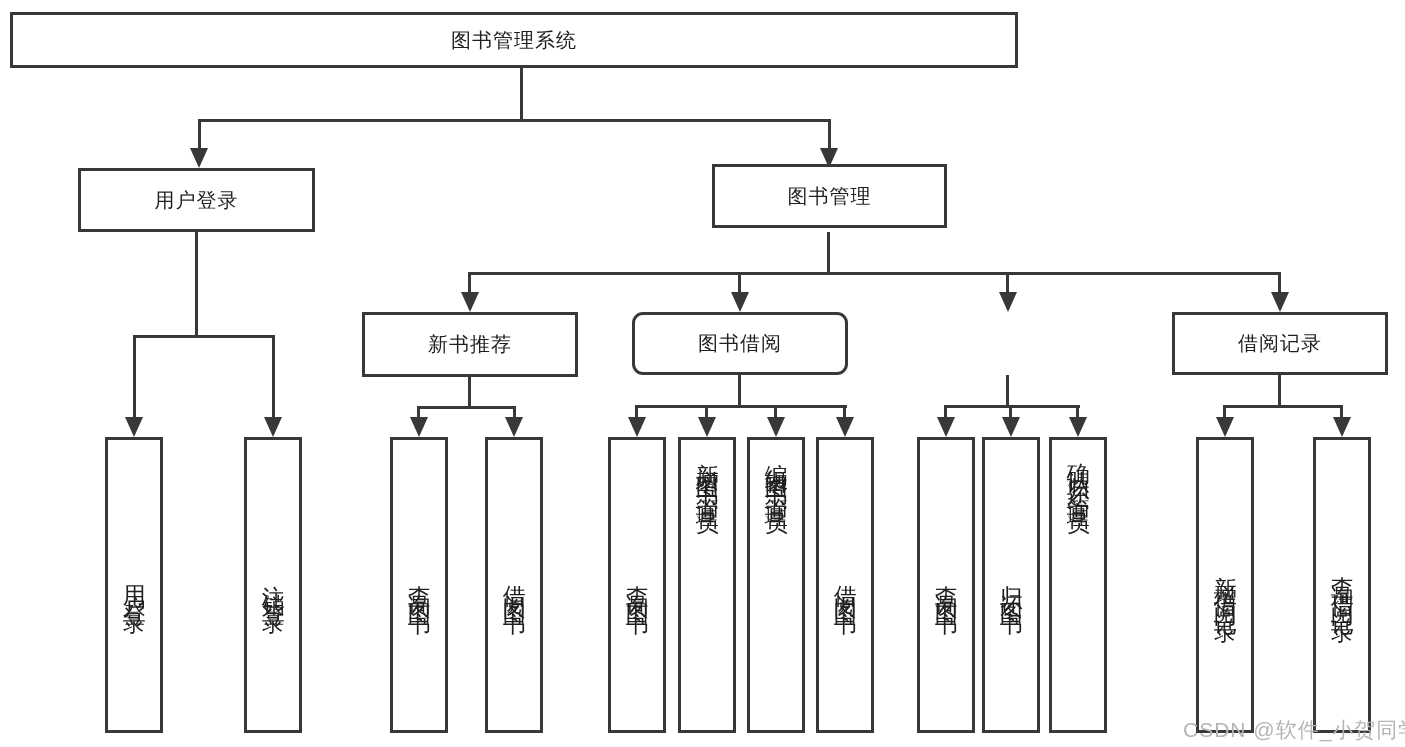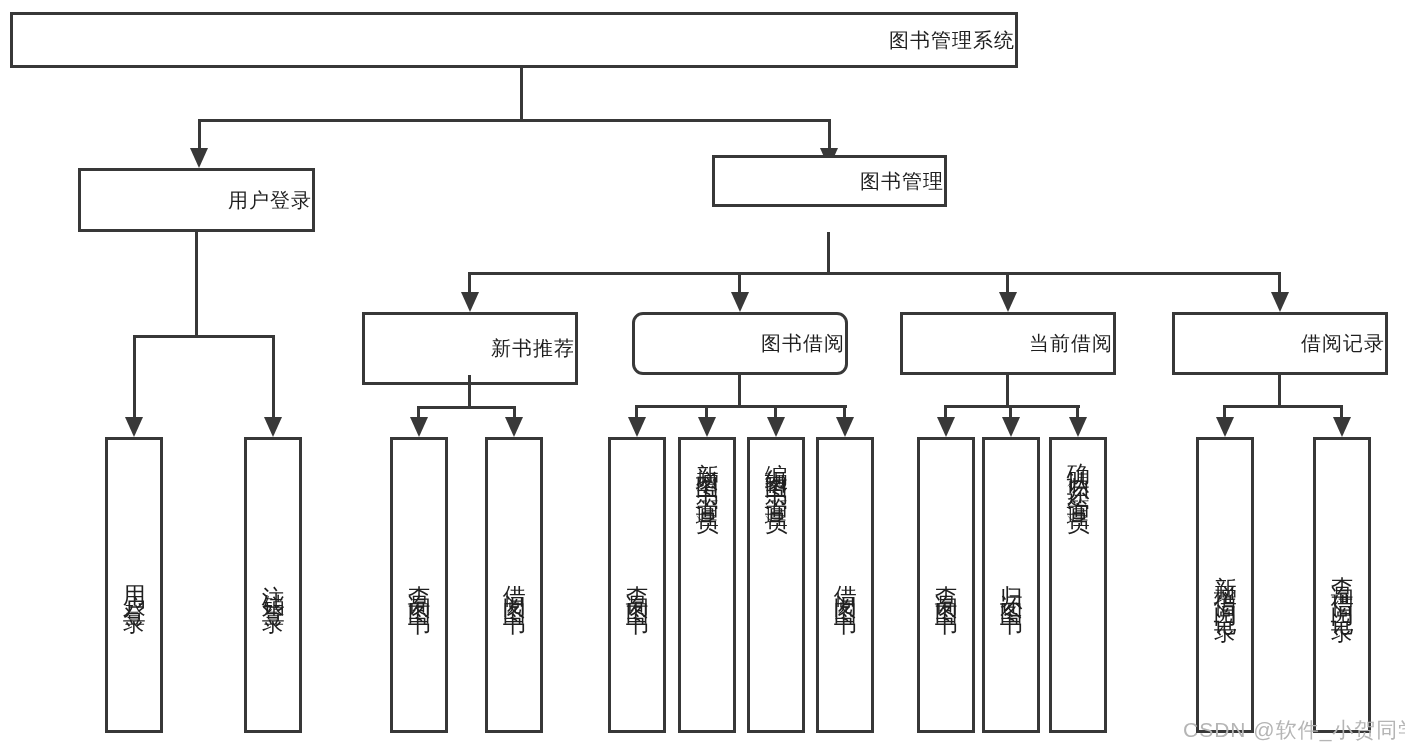--- a/index.html
+++ b/index.html
@@ -12,21 +12,21 @@
     color: #1f1f1f;
     overflow: hidden;
   }
   .box {
     position: absolute;
     box-sizing: border-box;
     border: 3px solid #383838;
     background: #ffffff;
     display: flex;
     align-items: center;
-    justify-content: flex-end;
+    justify-content: center;
     font-size: 20px;
     letter-spacing: 1px;
     white-space: nowrap;
   }
   .leaf {
     position: absolute;
     box-sizing: border-box;
     border: 3px solid #383838;
     background: #ffffff;
     width: 58px;
@@ -77,21 +77,21 @@
   <div class="vl" style="left:520px; top:68px; height:52px;"></div>
   <div class="hl" style="left:198px; top:119px; width:633px;"></div>
   <div class="vl" style="left:198px; top:119px; height:31px;"></div>
   <div class="tri" style="left:190px; top:148px;"></div>
   <div class="vl" style="left:828px; top:119px; height:31px;"></div>
   <div class="tri" style="left:820px; top:148px;"></div>
 
   <div class="box" style="left:78px; top:168px; width:237px; height:64px;">
     <span>用户登录</span>
   </div>
-  <div class="box" style="left:712px; top:155px; width:235px; height:52px;">
+  <div class="box" style="left:712px; top:164px; width:235px; height:64px;">
     <span>图书管理</span>
   </div>
 
   <div class="vl" style="left:195px; top:232px; height:106px;"></div>
   <div class="hl" style="left:133px; top:335px; width:142px;"></div>
   <div class="vl" style="left:133px; top:335px; height:84px;"></div>
   <div class="tri" style="left:125px; top:417px;"></div>
   <div class="vl" style="left:272px; top:335px; height:84px;"></div>
   <div class="tri" style="left:264px; top:417px;"></div>
 
@@ -99,28 +99,25 @@
   <div class="hl" style="left:468px; top:272px; width:813px;"></div>
   <div class="vl" style="left:468px; top:272px; height:22px;"></div>
   <div class="tri" style="left:461px; top:292px;"></div>
   <div class="vl" style="left:738px; top:272px; height:22px;"></div>
   <div class="tri" style="left:731px; top:292px;"></div>
   <div class="vl" style="left:1006px; top:272px; height:22px;"></div>
   <div class="tri" style="left:999px; top:292px;"></div>
   <div class="vl" style="left:1278px; top:272px; height:22px;"></div>
   <div class="tri" style="left:1271px; top:292px;"></div>
 
-  <div class="box" style="left:362px; top:312px; width:216px; height:73px;">
+  <div class="box" style="left:362px; top:312px; width:216px; height:65px;">
     <span>新书推荐</span>
   </div>
   <div class="box" style="left:632px; top:312px; width:216px; height:63px;border-radius:11px;">
     <span>图书借阅</span>
-  </div>
-  <div class="box" style="left:900px; top:312px; width:216px; height:63px;">
-    <span>当前借阅</span>
   </div>
   <div class="box" style="left:1172px; top:312px; width:216px; height:63px;">
     <span>借阅记录</span>
   </div>
 
   <div class="vl" style="left:468px; top:375px; height:34px;"></div>
   <div class="hl" style="left:417px; top:406px; width:99px;"></div>
   <div class="vl" style="left:417px; top:406px; height:13px;"></div>
   <div class="tri" style="left:410px; top:417px;"></div>
   <div class="vl" style="left:513px; top:406px; height:13px;"></div>

